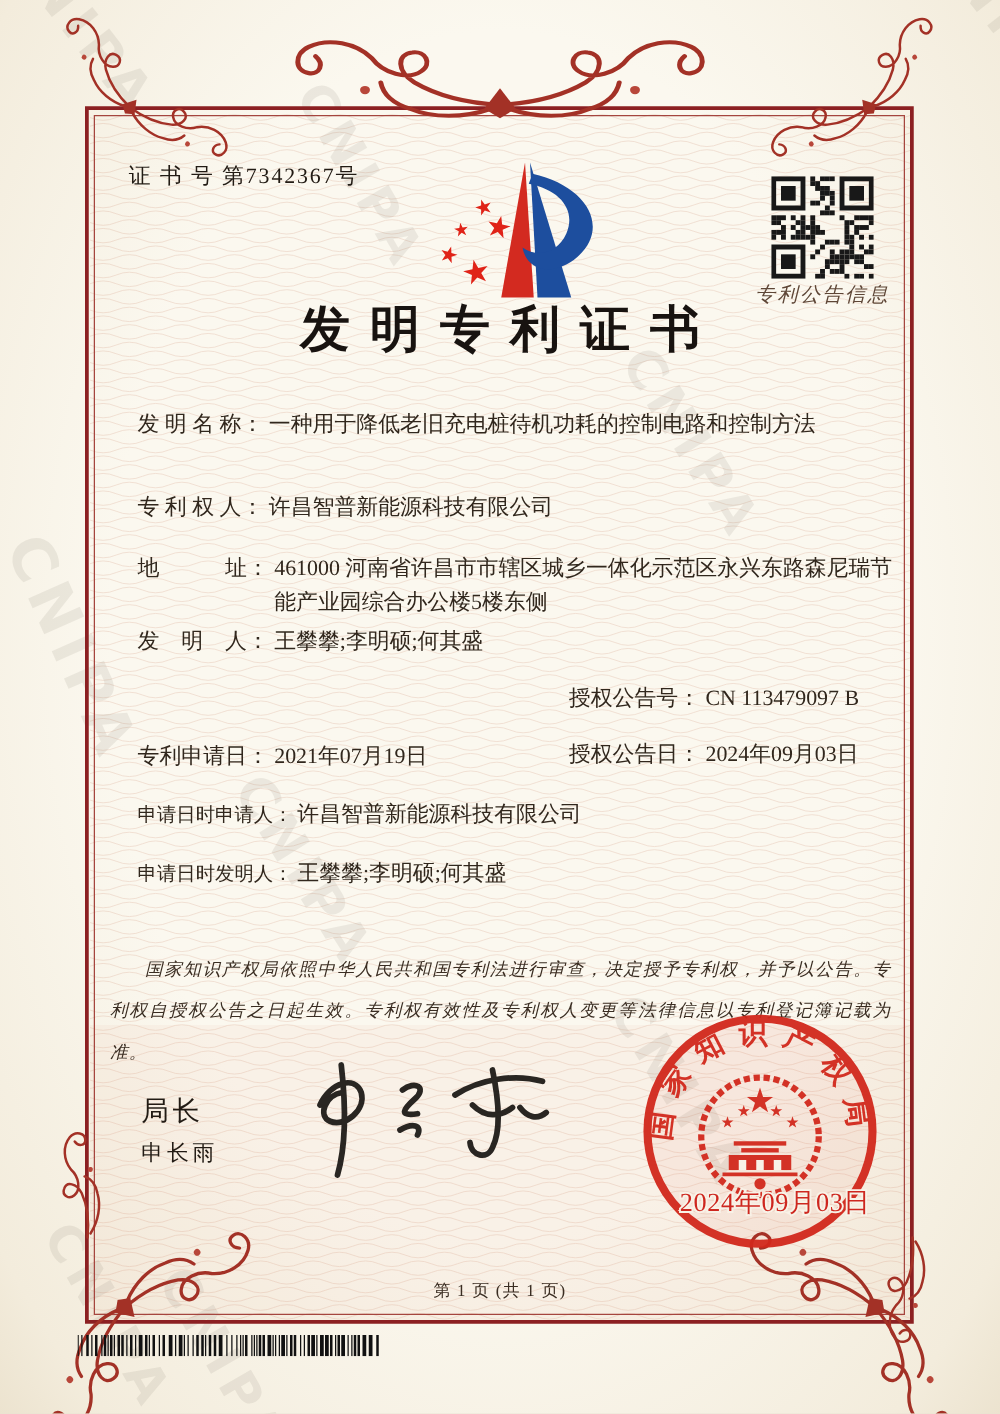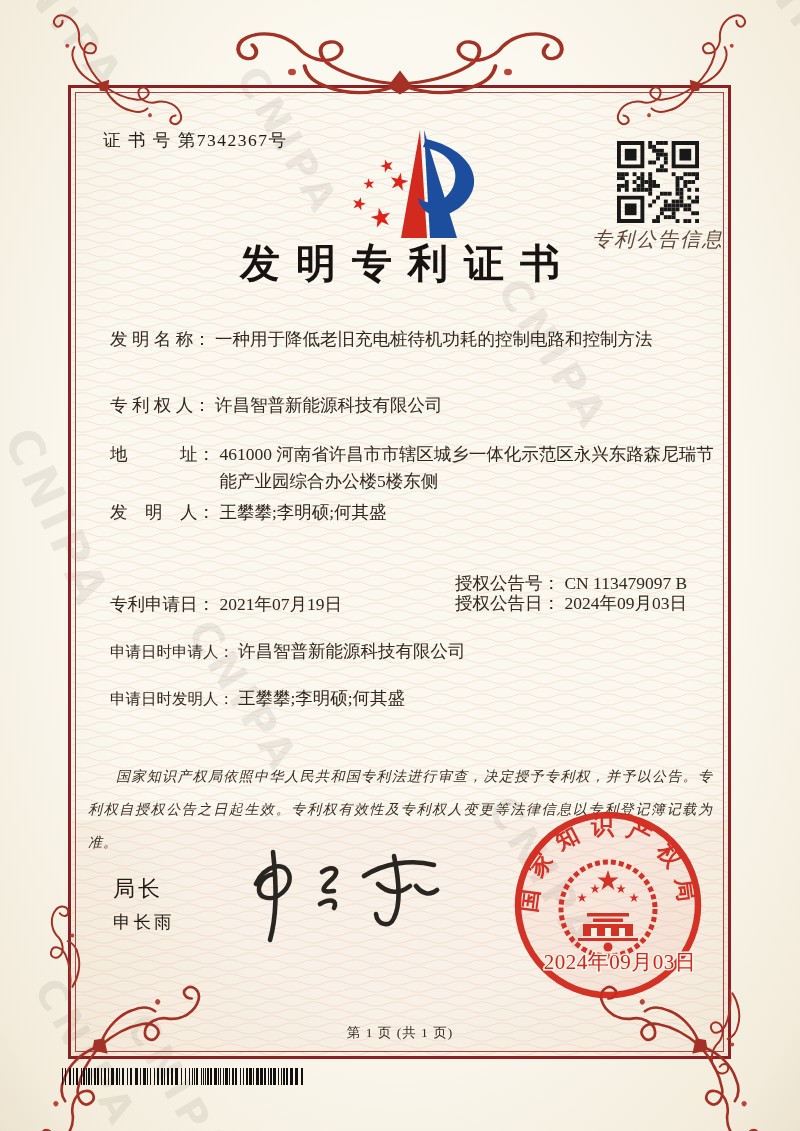--- a/index.html
+++ b/index.html
@@ -12,21 +12,21 @@
   
   .frame-outer{position:absolute;left:68px;top:85px;width:663px;height:974px;border:3px solid #8c2022;box-sizing:border-box;}
   .frame-inner{position:absolute;left:75px;top:92px;width:649px;height:960px;border:1px solid #a5453e;box-sizing:border-box;}
   .waves{position:absolute;left:72px;top:89px;pointer-events:none;}
   .pinkband{position:absolute;left:72px;top:820px;width:656px;height:238px;background:rgba(226,160,140,.08);}
   .orn{position:absolute;left:0;top:0;pointer-events:none;}
   
   .cert-no{position:absolute;left:103px;top:128px;font-size:17.5px;color:#221b14;letter-spacing:1.5px;}
   .logo{position:absolute;left:333px;top:124px;}
   .qr-box{position:absolute;left:617px;top:141px;width:82px;height:82px;}
-  .qr-caption{position:absolute;left:583px;top:226px;width:150px;text-align:center;font-size:20px;
+  .qr-caption{position:absolute;left:583px;top:226px;width:150px;text-align:center;font-size:16px;
       font-style:italic;color:#5e4636;letter-spacing:2px;}
   .title{position:absolute;left:0;top:236px;width:100%;text-align:center;font-size:40px;font-weight:bold;
       color:#181310;letter-spacing:16px;padding-left:16px;box-sizing:border-box;}
   .row{position:absolute;left:110px;font-size:17.5px;color:#31271d;line-height:27px;white-space:nowrap;}
   .row .lab{white-space:pre;}
   .row .val{display:inline-block;width:508px;vertical-align:top;white-space:normal;}
   .row.small{font-size:15.5px;}
   .rcol{position:absolute;left:455px;font-size:17.5px;color:#31271d;white-space:nowrap;}
   .statement{position:absolute;left:88px;top:760px;width:625px;font-size:14px;line-height:33px;
       color:#3a2d22;font-style:italic;letter-spacing:1px;text-indent:2em;text-align:justify;}
@@ -371,21 +371,21 @@
   </div>
   <div class="row" style="top:326px;">
     <span class="lab">发 明 名 称： </span><span class="val">一种用于降低老旧充电桩待机功耗的控制电路和控制方法</span>
   </div>
   <div class="row" style="top:441px;">
     <span class="lab">地　　　址： </span><span class="val">461000 河南省许昌市市辖区城乡一体化示范区永兴东路森尼瑞节能产业园综合办公楼5楼东侧</span>
   </div>
   <div class="row" style="top:499px;">
     <span class="lab">发　明　人： </span><span class="val">王攀攀;李明硕;何其盛</span>
   </div>
-  <div class="rcol" style="top:546px;margin-top:25px;">
+  <div class="rcol" style="top:546px;">
     <span class="lab">授权公告号： </span><span>CN 113479097 B</span>
   </div>
   <div class="row" style="top:591px;">
     <span class="lab">专利申请日： </span><span>2021年07月19日</span>
   </div>
   <div class="rcol" style="top:591px;">
     <span class="lab">授权公告日： </span><span>2024年09月03日</span>
   </div>
   <div class="row small" style="top:638px;">
     <span class="lab">申请日时申请人： </span><span style="font-size:17.5px;">许昌智普新能源科技有限公司</span>

